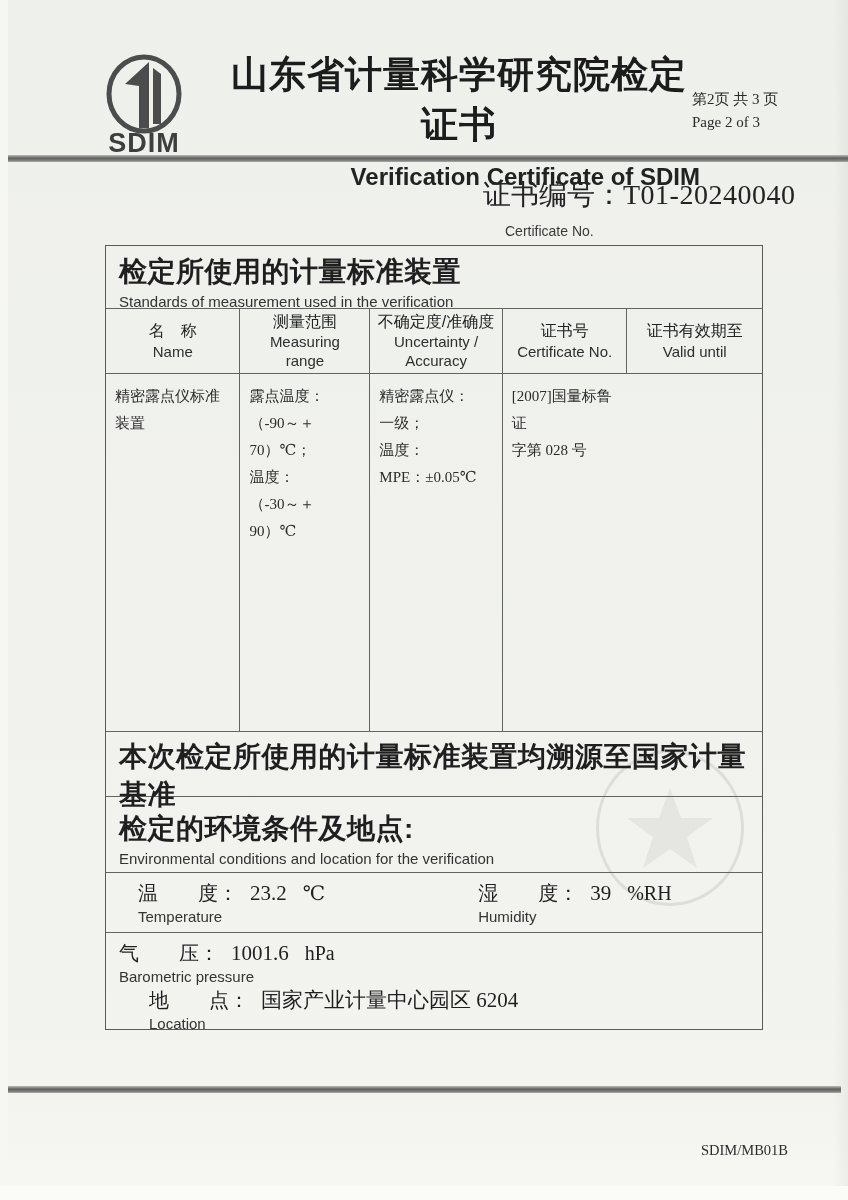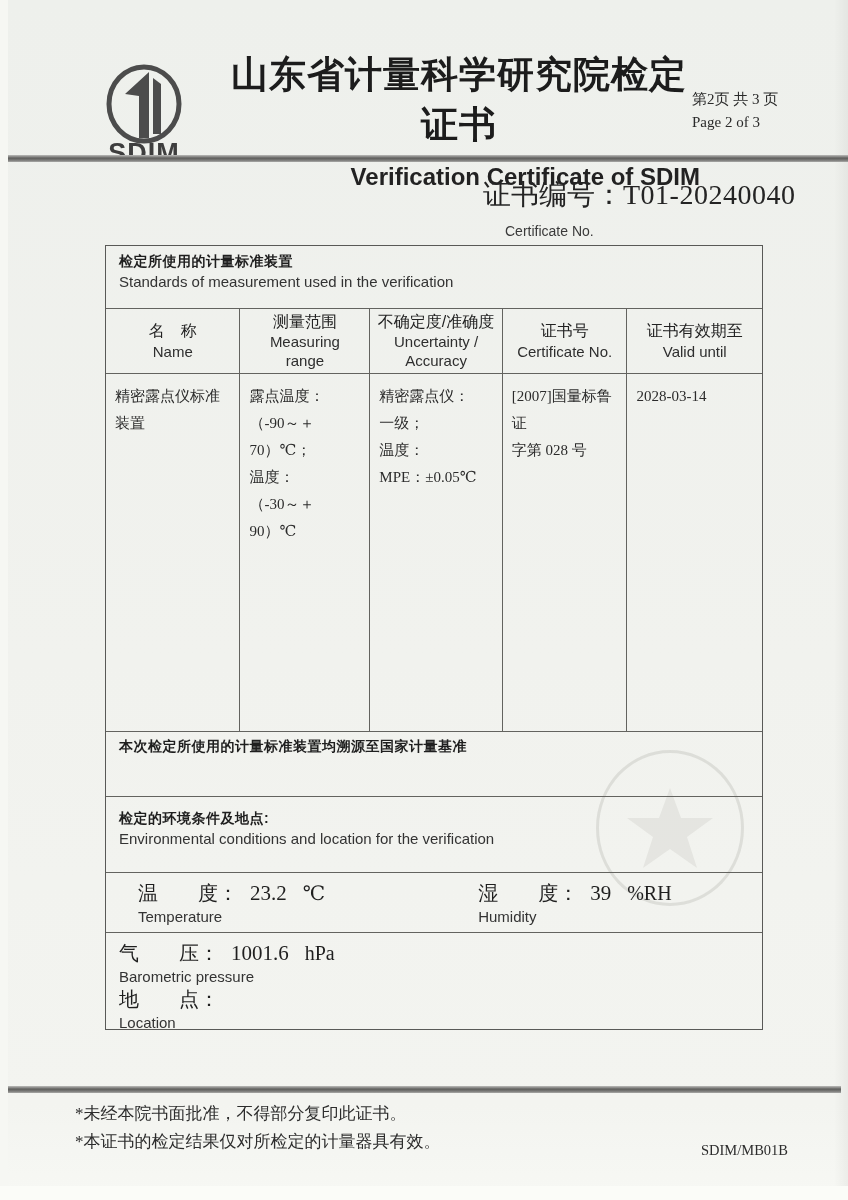--- a/index.html
+++ b/index.html
@@ -14,21 +14,21 @@
     width: 848px; height: 1200px;
     background: linear-gradient(180deg, #eef0ec 0%, #f1f2ee 55%, #f3f4f0 92%, #f7f8f4 100%);
     overflow: hidden;
   }
   .edge-left   { position:absolute; left:0; top:0; width:8px; height:100%; background:#f6f7f3; }
   .edge-right  { position:absolute; right:0; top:0; width:14px; height:100%;
                  background:linear-gradient(90deg, rgba(0,0,0,0), rgba(0,0,0,0.045)); }
   .edge-bottom { position:absolute; left:0; bottom:0; width:100%; height:14px; background:#fbfcf8; }
 
   
-  .logo-block { position:absolute; left:88px; top:64px; width:112px; text-align:center; }
+  .logo-block { position:absolute; left:88px; top:54px; width:112px; text-align:center; }
   .logo-block svg { display:block; margin:0 auto; }
   .logo-text {
     font-family:"Liberation Sans","DejaVu Sans",sans-serif;
     font-weight:bold; font-size:27px; letter-spacing:1px; color:#3e3e3e; margin-top:-6px;
   }
   .title-block { position:absolute; left:218px; top:50px; width:482px; text-align:center; }
   .title-cn { font-size:37px; font-weight:700; letter-spacing:1px; color:#1c1c1c; }
   .title-en {
     font-family:"Liberation Sans","DejaVu Sans",sans-serif;
     font-weight:bold; font-size:24px; color:#222; margin-top:13px;text-align:right;
@@ -59,21 +59,21 @@
 
   
   .doc-table {
     position:absolute; left:105px; top:245px; width:658px; height:785px;
     border:1px solid #595957; z-index:1;
   }
   .trow { border-top:1px solid #63635f; }
   .trow:first-child { border-top:none; }
 
   .sec-head-cn { font-family:"Liberation Sans","DejaVu Sans",sans-serif;
-                 font-size:14px; font-weight:600; color:#1f1f1f; letter-spacing:0.5px; }
+                 font-size:28px; font-weight:600; color:#1f1f1f; letter-spacing:0.5px; }
   .sec-head-en { font-family:"Liberation Sans","DejaVu Sans",sans-serif;
                  font-size:15px; color:#333; margin-top:2px; }
 
   .sec-standards { height:62px; padding:7px 13px 0; }
   .row-headers   { height:65px; display:flex; }
   .row-data      { height:358px; display:flex; }
 
   .hcell {
     display:flex; flex-direction:column; align-items:center; justify-content:center;
     text-align:center; border-right:1px solid #63635f;
@@ -101,21 +101,21 @@
   .th-right { flex:1; }
   .meas-line { display:flex; align-items:baseline; }
   .meas-label { font-family:"Liberation Sans","DejaVu Sans",sans-serif;
                 font-size:20px; font-weight:500; color:#1f1f1f; }
   .meas-value { font-size:21px; margin-left:12px; color:#1f1f1f; }
   .meas-unit  { font-size:20px; margin-left:16px; color:#1f1f1f; }
   .meas-en { font-family:"Liberation Sans","DejaVu Sans",sans-serif;
              font-size:15px; color:#333; margin-top:1px; }
 
   .row-pressloc { height:99px; padding:7px 13px 0; }
-  .row-pressloc .group + .group { margin-top:1px; }
+  .row-pressloc .group + .group { margin-top:1px;margin-left:30px; }
 
   
   .footnotes { position:absolute; left:75px; top:1100px; font-size:17px; color:#2c2c2c; line-height:1.62; }
   .form-code { position:absolute; left:701px; top:1142px; font-size:14.5px; color:#2c2c2c; }
 </style>
 </head>
 <body>
 
 <div class="paper">
   <div class="edge-left"></div>
@@ -194,21 +194,20 @@
       <div class="dcell w2">露点温度：
 （-90～＋70）℃；
 温度：
 （-30～＋90）℃</div>
       <div class="dcell w3">精密露点仪：
 一级；
 温度：
 MPE：±0.05℃</div>
       <div class="dcell w4">[2007]国量标鲁证
 字第 028 号</div>
-      <div class="dcell w5">2028-03-14</div>
     </div>
 
     <div class="trow sec-trace">
       <div class="sec-head-cn">本次检定所使用的计量标准装置均溯源至国家计量基准</div>
     </div>
 
     <div class="trow sec-env">
       <div class="sec-head-cn">检定的环境条件及地点:</div>
       <div class="sec-head-en">Environmental conditions and location for the verification</div>
     </div>
@@ -237,26 +236,23 @@
         <div class="meas-line">
           <span class="meas-label">气　　压：</span>
           <span class="meas-value">1001.6</span>
           <span class="meas-unit">hPa</span>
         </div>
         <div class="meas-en">Barometric pressure</div>
       </div>
       <div class="group">
         <div class="meas-line">
           <span class="meas-label">地　　点：</span>
+          <span class="meas-value">国家产业计量中心园区 6204</span>
         </div>
         <div class="meas-en">Location</div>
       </div>
     </div>
 
   </div>
 
   <div class="rule rule-bottom"></div>
-  <div class="footnotes">
-    <div>*未经本院书面批准，不得部分复印此证书。</div>
-    <div>*本证书的检定结果仅对所检定的计量器具有效。</div>
-  </div>
   <div class="form-code">SDIM/MB01B</div>
 </div>
 
 </body></html>

